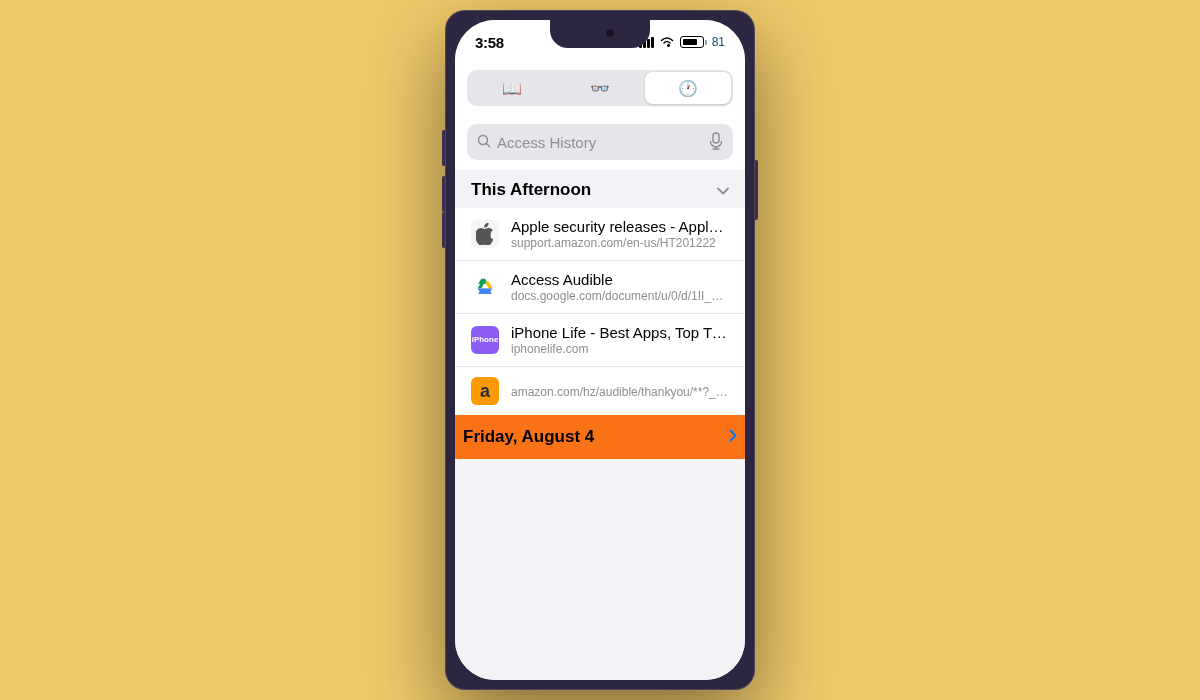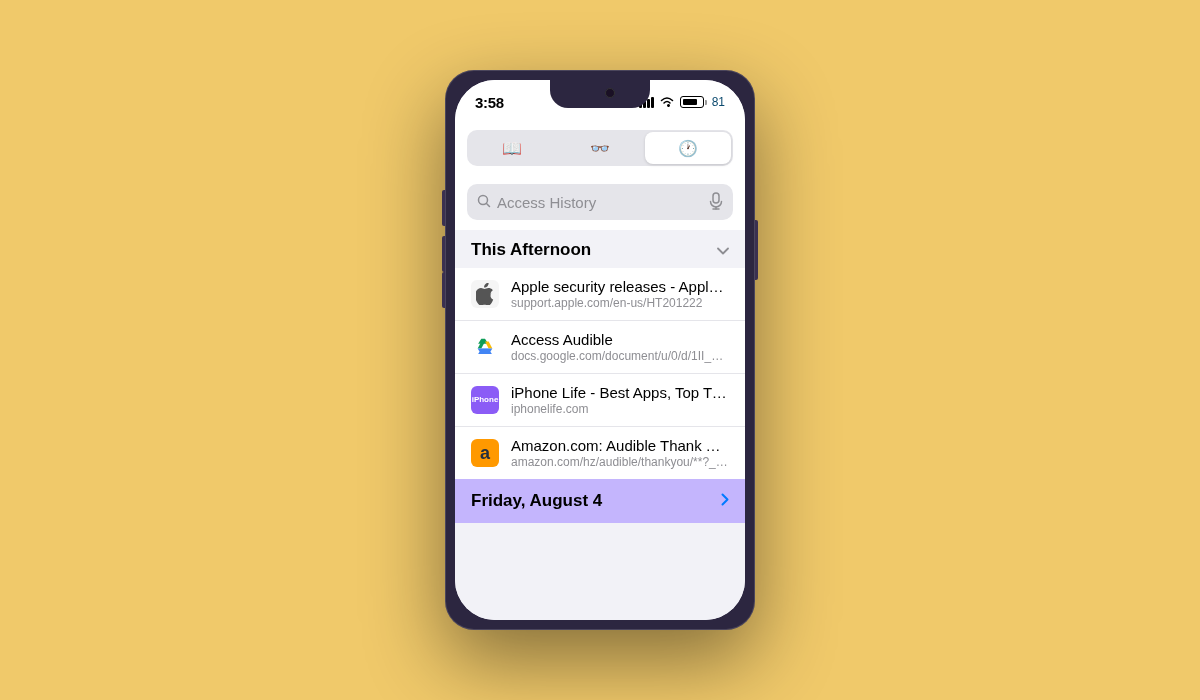--- a/index.html
+++ b/index.html
@@ -10,23 +10,23 @@
       background-color: #F0C96A;
       display: flex;
       align-items: center;
       justify-content: center;
       font-family: -apple-system, 'SF Pro Display', 'Helvetica Neue', Arial, sans-serif;
       overflow: hidden;
     }
 
     .phone-outer {
       width: 310px;
-      height: 560px;
+      height: 680px;
       background: #2C2640;
-      border-radius: 29px;
+      border-radius: 20px;
       padding: 10px;
       box-shadow: 0 30px 80px rgba(0,0,0,0.45), inset 0 0 0 1px rgba(255,255,255,0.15);
       position: relative;
     }
 
     
     .phone-outer::before {
       content: '';
       position: absolute;
       left: -3px;
@@ -311,22 +311,22 @@
       overflow: hidden;
       text-overflow: ellipsis;
       margin-top: 1px;
     }
 
     
     .friday-section {
       display: flex;
       align-items: center;
       justify-content: space-between;
-      padding: 12px 16px;
-      background: #c4b5fd;
+      padding: 12px 8px;
+      background: #f97316;
     }
 
     .friday-title {
       font-size: 17px;
       font-weight: 700;
       color: #000;
     }
 
     .friday-chevron {
       color: #007AFF;
@@ -451,21 +451,21 @@
 
         <div class="history-item">
           <div class="history-favicon apple-favicon">
             <svg width="18" height="22" viewBox="0 0 18 22" fill="none">
               <path d="M14.5 11.5c0-2.8 2.3-4.1 2.4-4.2-1.3-1.9-3.4-2.1-4.1-2.2-1.7-.2-3.4 1-4.2 1-.9 0-2.2-1-3.6-1C3 5.2 1 6.4 0 8.4c-2 3.4-.5 8.5 1.4 11.3 1 1.4 2.1 2.9 3.5 2.9 1.4-.1 2-.9 3.7-.9 1.7 0 2.2.9 3.7.8 1.5 0 2.5-1.4 3.4-2.8.7-1 1.2-2 1.5-3.1-3.3-1.3-3.7-5.3-.3-7.1z" fill="#555"></path>
               <path d="M11.5 3.2c.8-1 1.3-2.3 1.2-3.7-1.2.1-2.6.8-3.4 1.7-.7.8-1.4 2.1-1.2 3.4 1.3.1 2.6-.6 3.4-1.4z" fill="#555"></path>
             </svg>
           </div>
           <div class="history-text">
             <div class="history-title">Apple security releases - Apple Sup...</div>
-            <div class="history-url">support.apple.com/en-us/HT201222</div>
+            <div class="history-url">support.amazon.com/en-us/HT201222</div>
           </div>
         </div>
 
         <div class="history-item">
           <div class="history-favicon gdrive-favicon">
             <svg class="gdrive-triangle" viewBox="0 0 24 24">
               <path d="M4.5 19.5L8 14h8l3.5 5.5z" fill="#4285F4"></path>
               <path d="M8 14L4.5 8.5 8 3l8 0 3.5 5.5L16 14z" fill="none"></path>
               <path d="M8 3L4.5 8.5H15.5L12 3z" fill="#0F9D58"></path>
               <path d="M15.5 8.5L19 14H8L11.5 8.5z" fill="none"></path>
@@ -491,21 +491,20 @@
             <div class="history-title">iPhone Life - Best Apps, Top Tips,...</div>
             <div class="history-url">iphonelife.com</div>
           </div>
         </div>
 
         <div class="history-item">
           <div class="history-favicon amazon-favicon" style="background:#FF9900;">
             <span style="font-size:18px;font-weight:900;color:#232F3E;line-height:1;">a</span>
           </div>
           <div class="history-text">
-            <div class="history-title">Amazon.com: Audible Thank You</div>
             <div class="history-url">amazon.com/hz/audible/thankyou/**?_encoding=...</div>
           </div>
         </div>
 
       </div>
 
       <div class="friday-section">
         <span class="friday-title">Friday, August 4</span>
         <span class="friday-chevron">
           <svg width="8" height="13" viewBox="0 0 8 13" fill="none">

